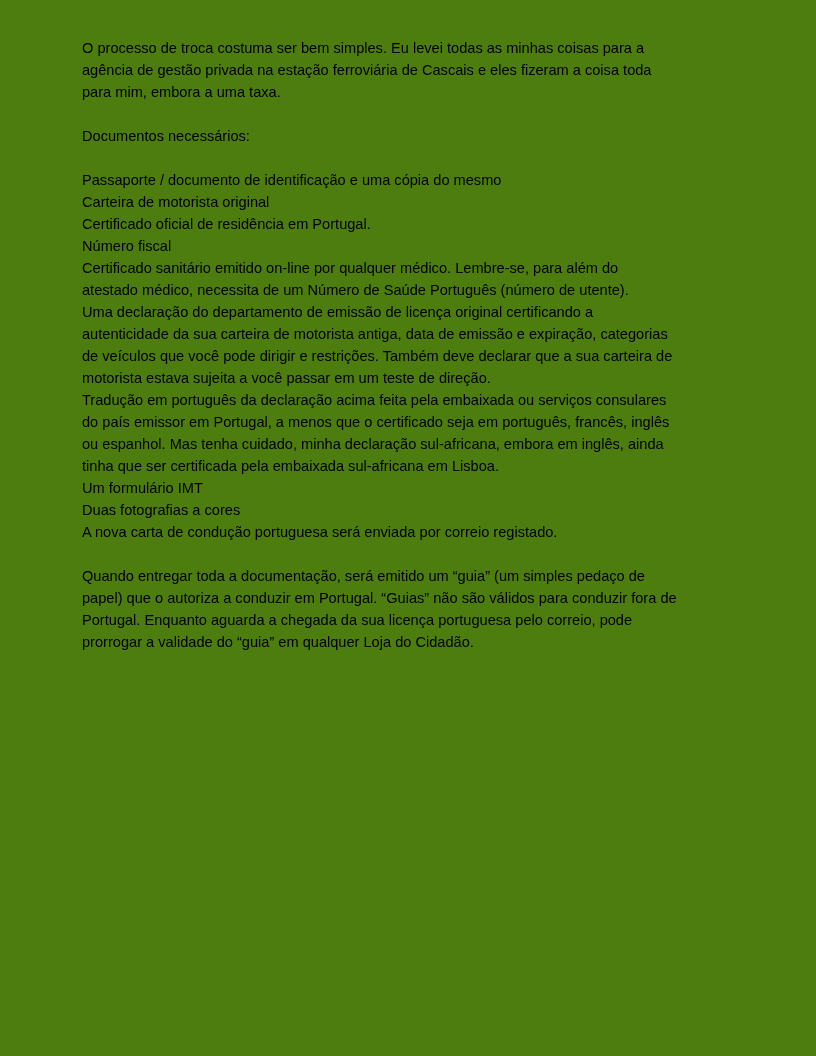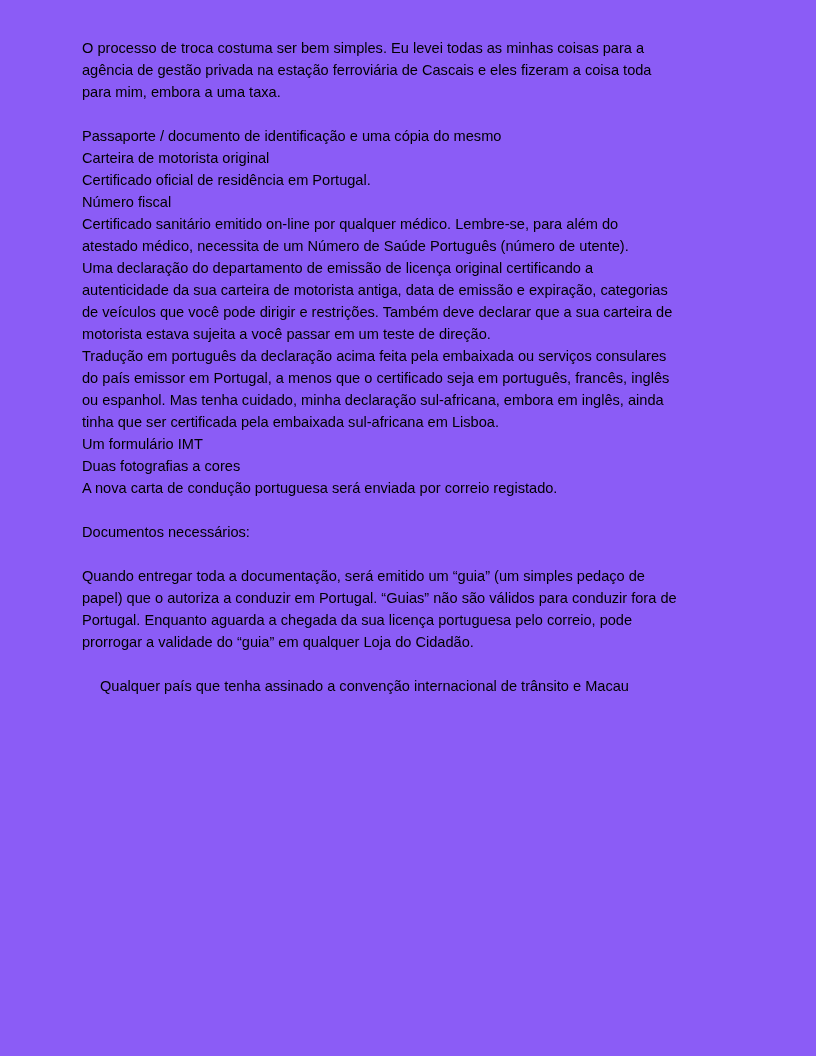--- a/index.html
+++ b/index.html
@@ -12,57 +12,56 @@
     height: 1056px;
     overflow: hidden;
     font-family: "Liberation Sans", sans-serif;
     color: #000000;
   }
   .page {
     box-sizing: border-box;
     width: 816px;
     height: 1056px;
     padding: 37px 60px 0 82px;
-    background: #8b5cf6;
+    background: #4d7c0f;
   }
   .para {
     margin: 0 0 22px 0;
     font-size: 14.6px;
     line-height: 22px;
     white-space: pre-line;
     width: 660px;
     letter-spacing: 0;
   }
   .para.indent {
     text-indent: 18px;
   }
 </style>
 </head>
 <body>
 
 <div class="page">
   <p class="para">O processo de troca costuma ser bem simples. Eu levei todas as minhas coisas para a
 agência de gestão privada na estação ferroviária de Cascais e eles fizeram a coisa toda
 para mim, embora a uma taxa.</p>
+  <p class="para">Documentos necessários:</p>
   <p class="para">Passaporte / documento de identificação e uma cópia do mesmo
 Carteira de motorista original
 Certificado oficial de residência em Portugal.
 Número fiscal
 Certificado sanitário emitido on-line por qualquer médico. Lembre-se, para além do
 atestado médico, necessita de um Número de Saúde Português (número de utente).
 Uma declaração do departamento de emissão de licença original certificando a
 autenticidade da sua carteira de motorista antiga, data de emissão e expiração, categorias
 de veículos que você pode dirigir e restrições. Também deve declarar que a sua carteira de
 motorista estava sujeita a você passar em um teste de direção.
 Tradução em português da declaração acima feita pela embaixada ou serviços consulares
 do país emissor em Portugal, a menos que o certificado seja em português, francês, inglês
 ou espanhol. Mas tenha cuidado, minha declaração sul-africana, embora em inglês, ainda
 tinha que ser certificada pela embaixada sul-africana em Lisboa.
 Um formulário IMT
 Duas fotografias a cores
 A nova carta de condução portuguesa será enviada por correio registado.</p>
-  <p class="para">Documentos necessários:</p>
   <p class="para">Quando entregar toda a documentação, será emitido um “guia” (um simples pedaço de
 papel) que o autoriza a conduzir em Portugal. “Guias” não são válidos para conduzir fora de
 Portugal. Enquanto aguarda a chegada da sua licença portuguesa pelo correio, pode
 prorrogar a validade do “guia” em qualquer Loja do Cidadão.</p>
-  <p class="para indent">Qualquer país que tenha assinado a convenção internacional de trânsito e Macau</p>
 </div>
 
 </body></html>

